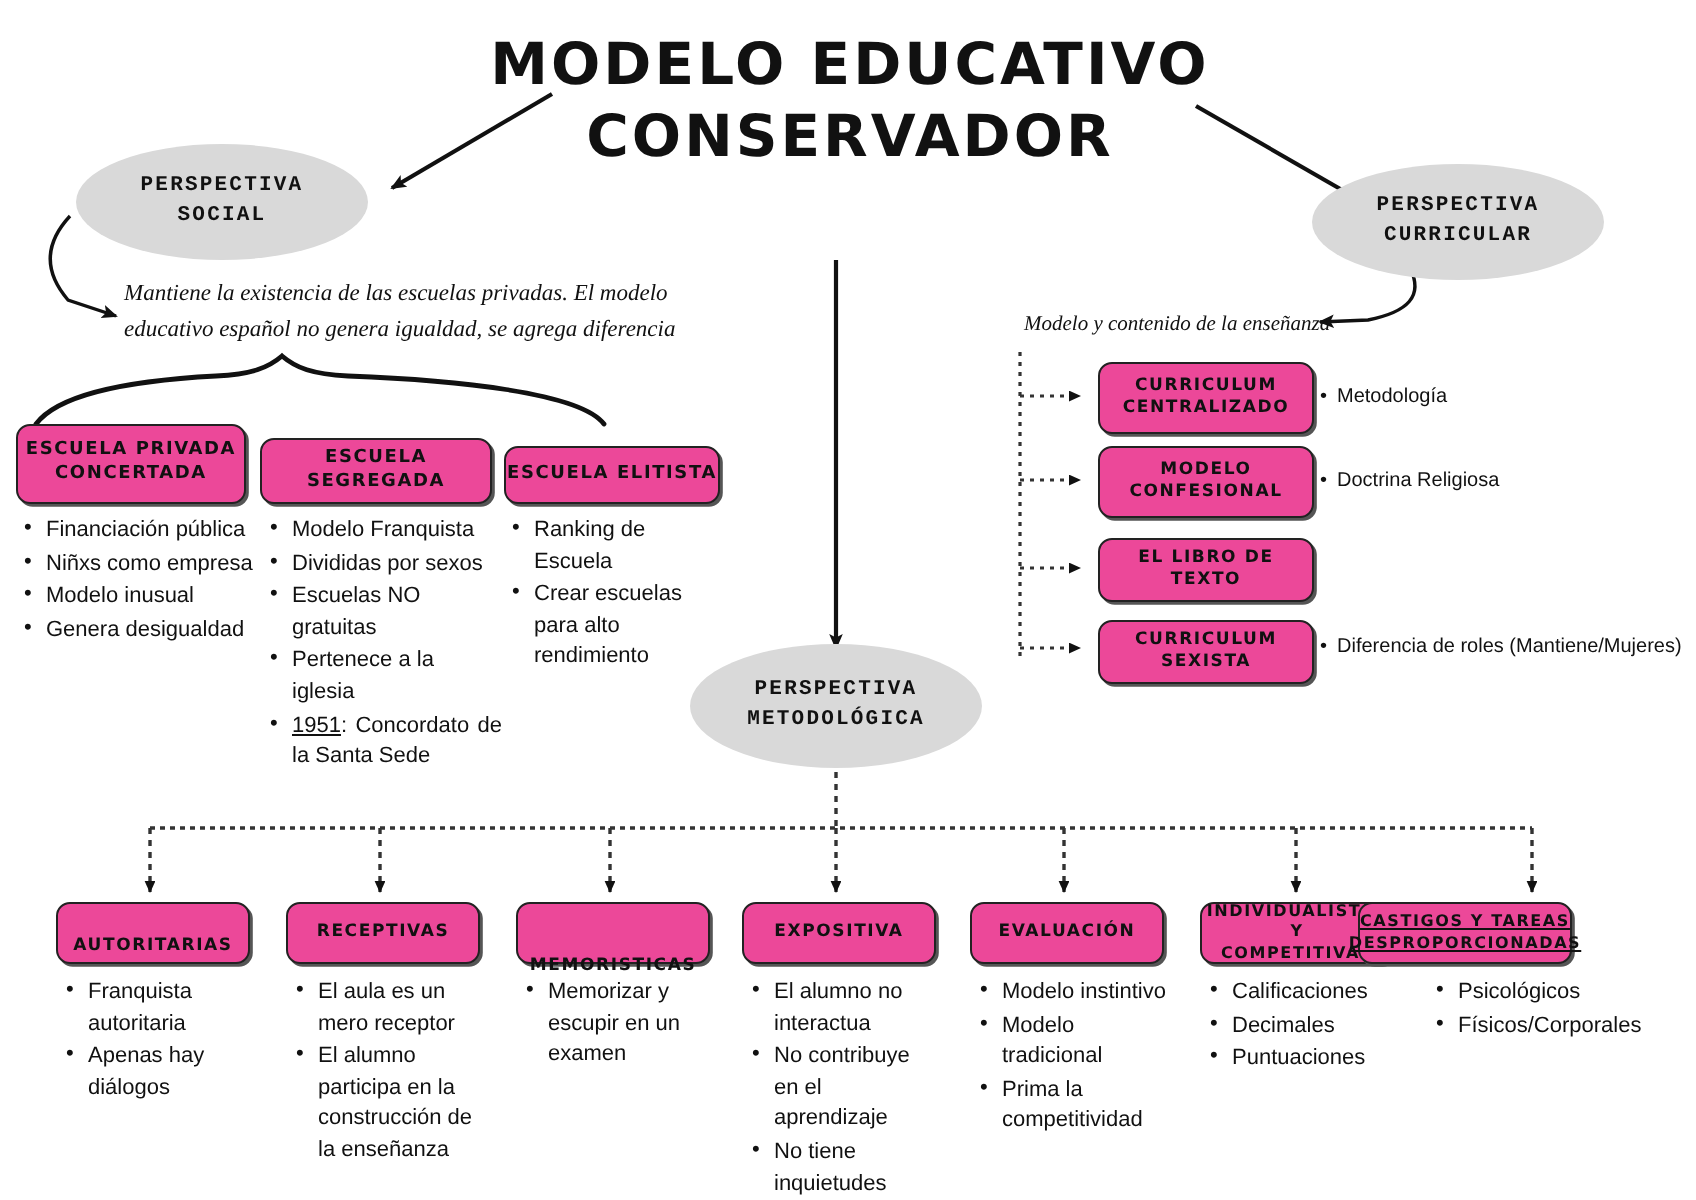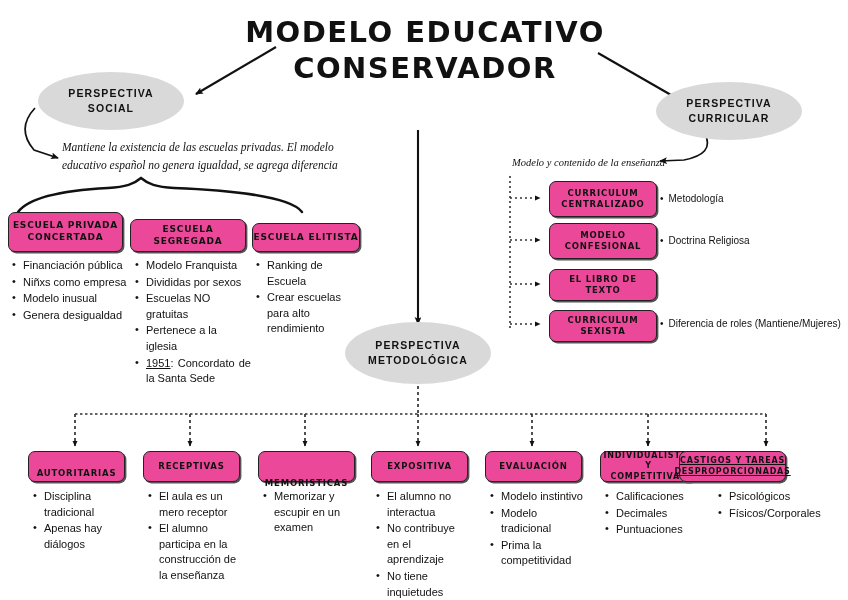--- a/index.html
+++ b/index.html
@@ -7,21 +7,21 @@
        font-family:"Liberation Sans", sans-serif;color:#111;}
   #canvas{position:absolute;left:0;top:0;width:848px;height:600px;}
   svg.lines{position:absolute;left:0;top:0;width:848px;height:600px;pointer-events:none;}
 
   .title{position:absolute;left:230px;top:14px;width:390px;text-align:center;
          font-family:"DejaVu Sans", sans-serif;font-weight:bold;font-size:29px;
          letter-spacing:1.5px;line-height:1.25;}
 
   .ellipse{position:absolute;background:#d9d9d9;border-radius:50%;
            display:flex;align-items:center;justify-content:center;text-align:center;
-           font-family:Liberation Sans, sans-serif;font-weight:bold;font-size:10.5px;
+           font-family:Liberation Mono, monospace;font-weight:bold;font-size:10.5px;
            letter-spacing:1.1px;line-height:1.45;}
 
   .note{position:absolute;font-family:"Liberation Serif", serif;font-style:italic;
         font-size:11.5px;line-height:1.6;color:#111;}
 
   .box{position:absolute;border:1.6px solid #222;border-radius:7px;background:#ec4899;
        display:flex;align-items:center;justify-content:center;text-align:center;
        font-family:"DejaVu Sans", sans-serif;font-weight:bold;letter-spacing:0.8px;
        line-height:1.3;box-shadow:1.4px 1.4px 0 #555;}
 
@@ -164,21 +164,21 @@
     <div class="side-note" style="left:660px;top:318px;">Diferencia de roles (Mantiene/Mujeres)</div>
   </div>
 
   <div>
 
     <div class="box" style="left:28px;top:451px;width:95px;height:29px;font-size:8.5px;">
       <span style="white-space:pre-line;margin-top:14px;">AUTORITARIAS</span>
     </div>
     <div class="bullets" style="left:31px;top:489px;width:92px;">
       <ul>
-        <li>Disciplina tradicional</li>
+        <li>Franquista autoritaria</li>
         <li>Apenas hay diálogos</li>
       </ul>
     </div>
 
     <div class="box" style="left:143px;top:451px;width:95px;height:29px;font-size:8.5px;">
       <span style="white-space:pre-line;">RECEPTIVAS</span>
     </div>
     <div class="bullets" style="left:146px;top:489px;width:96px;">
       <ul>
         <li>El aula es un mero receptor</li>

